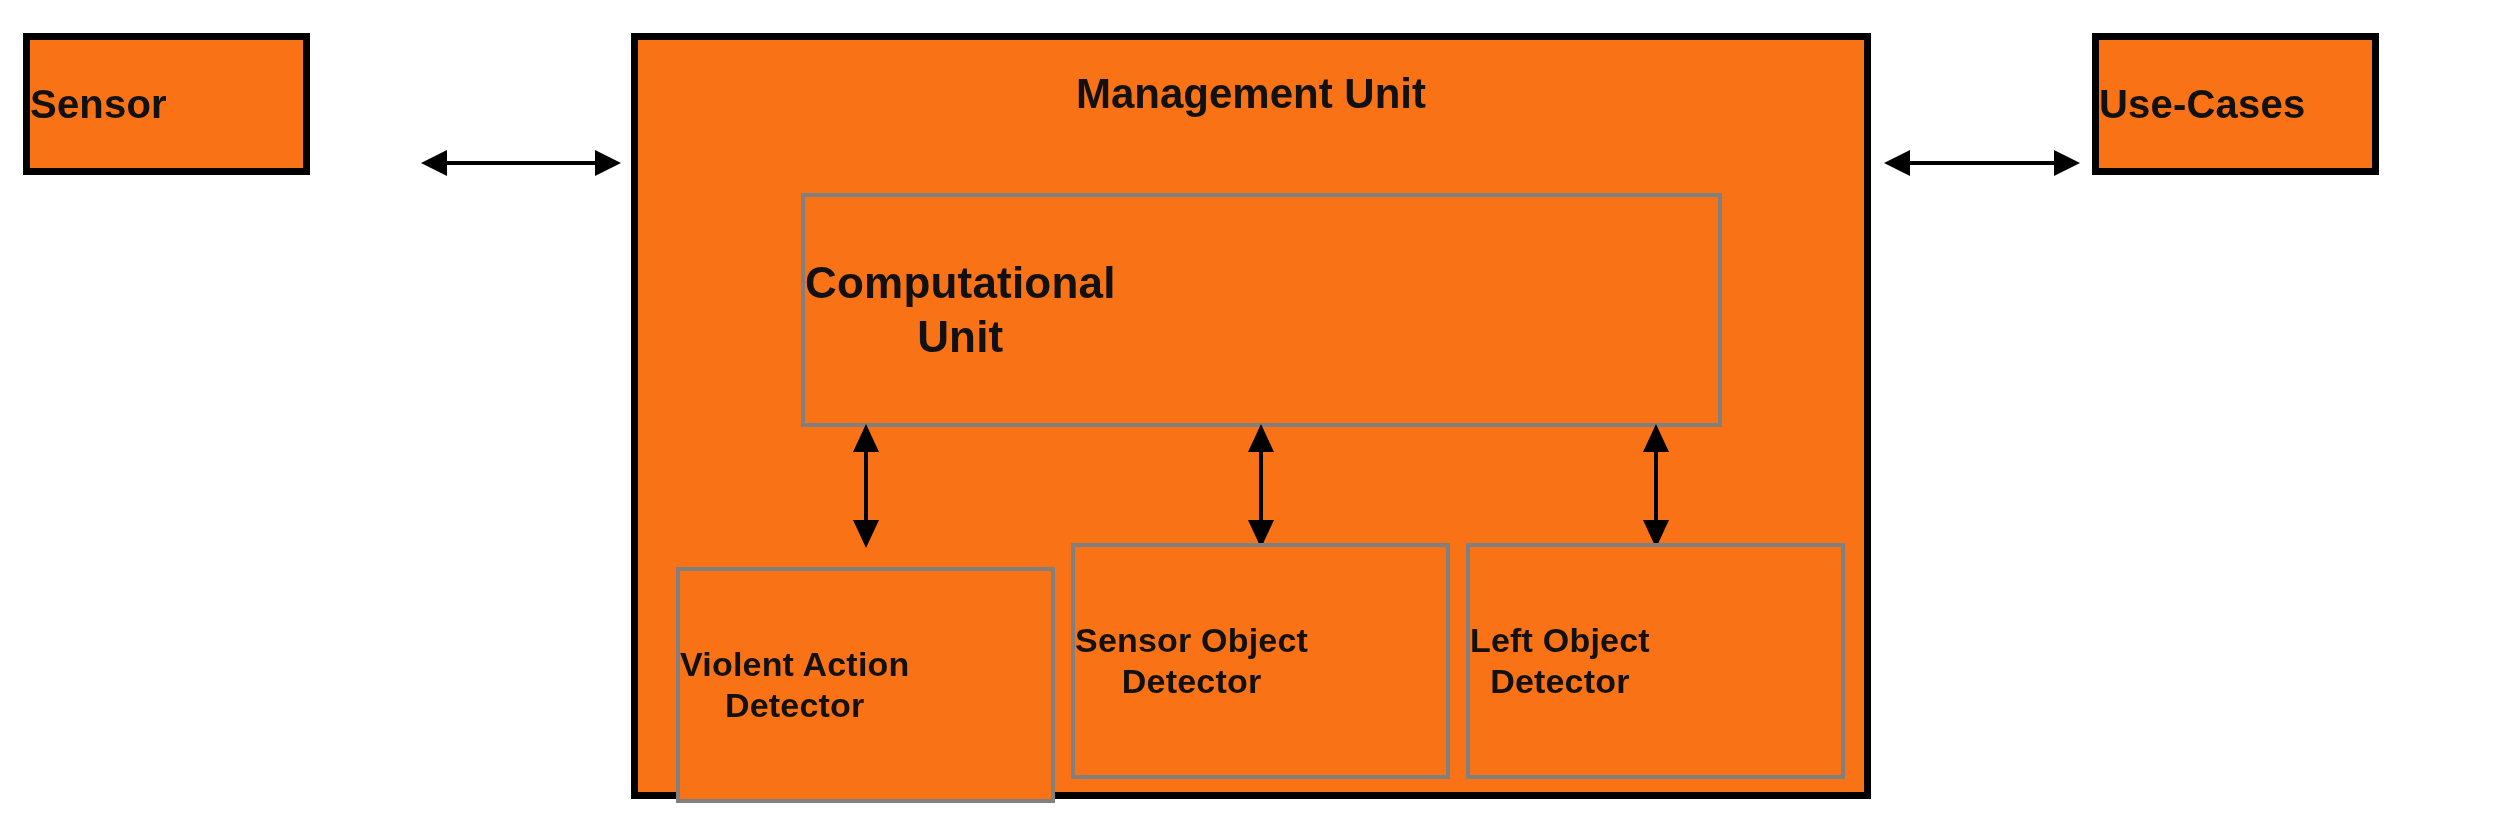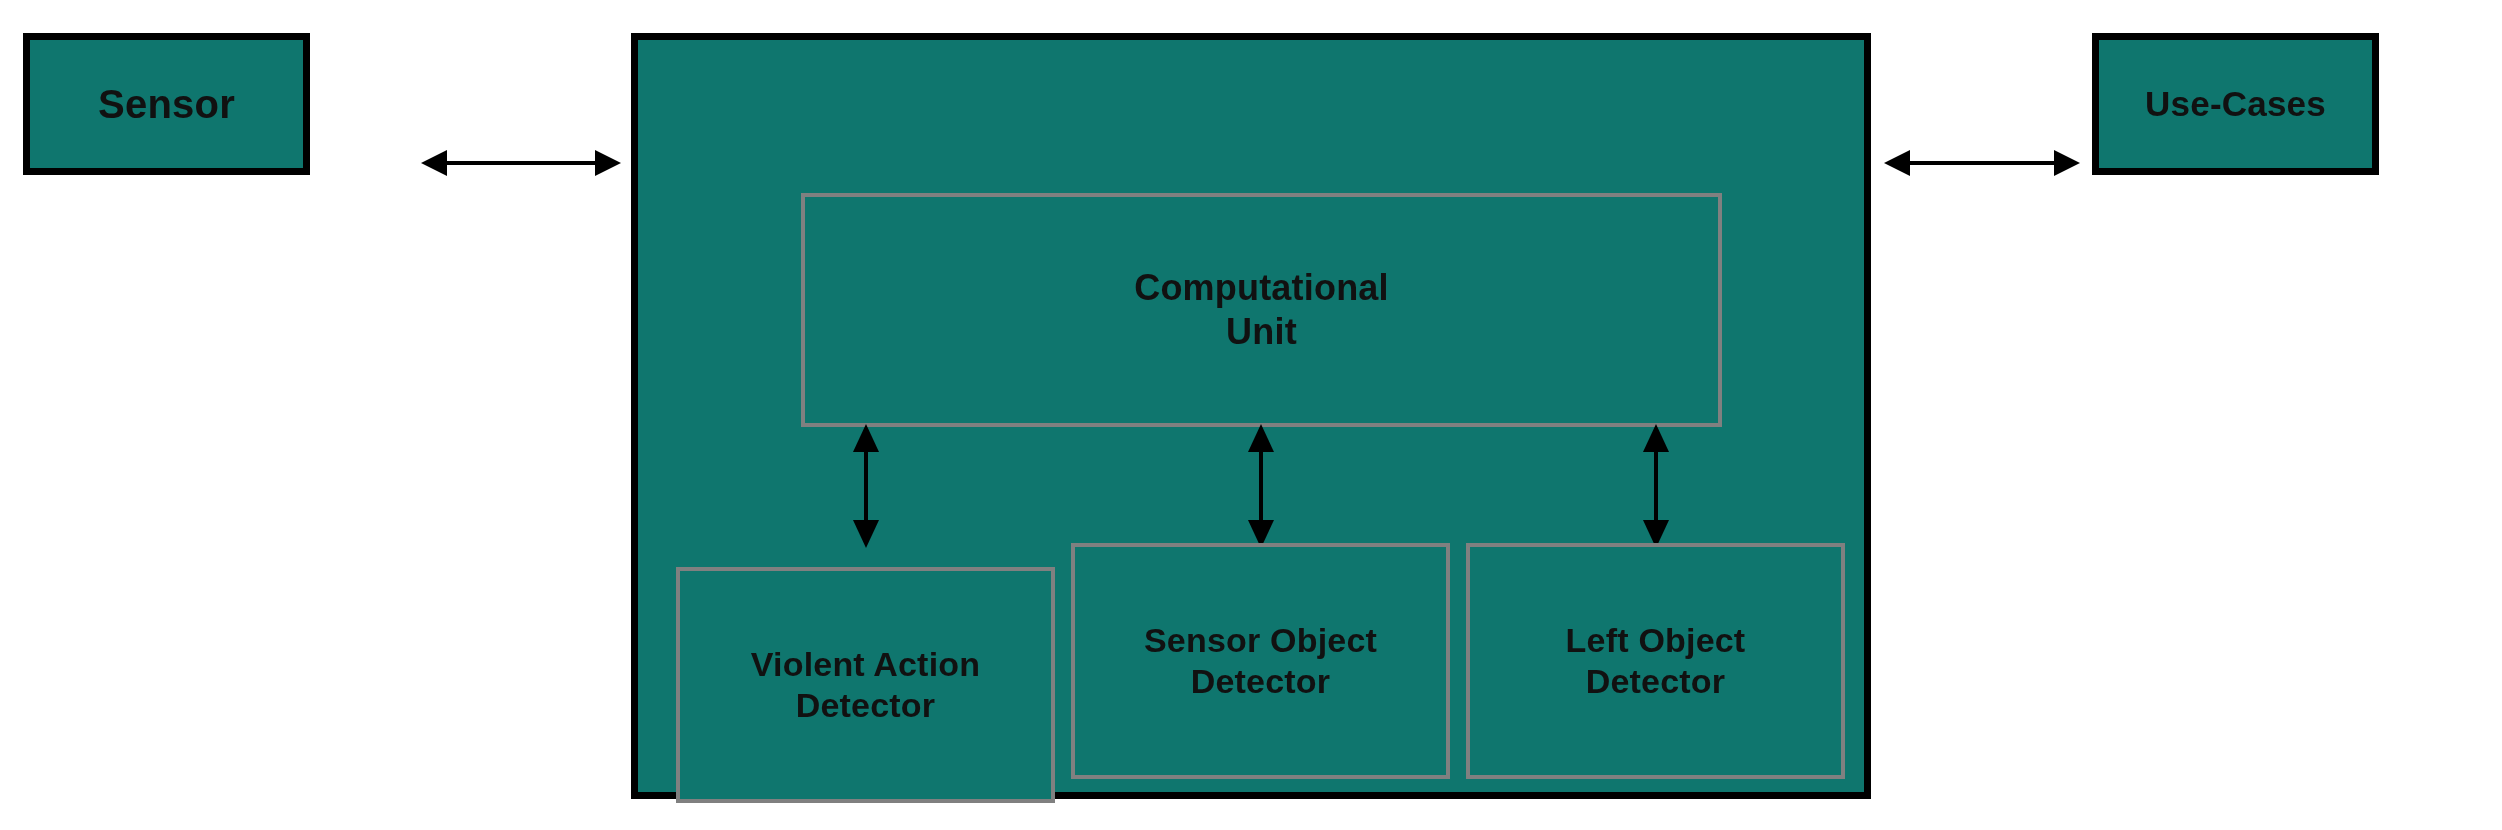--- a/index.html
+++ b/index.html
@@ -16,24 +16,23 @@
     width: 2502px;
     height: 830px;
     background: #ffffff;
     overflow: hidden;
   }
 
   
   .box {
     position: absolute;
     box-sizing: border-box;
-    background: #0f766e;
+    background: #f97316;
     display: flex;
     align-items: center;
-    justify-content: center;
     text-align: center;
   }
   .box-outer {
     border: 7px solid #000000;
   }
   .box-inner {
     border: 4px solid #808080;
   }
   .box-label {
     font-weight: bold;
@@ -51,21 +50,21 @@
     height: 142px;
   }
   #sensor-box .box-label { font-size: 40px; }
 
   #use-cases-box {
     left: 2092px;
     top: 33px;
     width: 287px;
     height: 142px;
   }
-  #use-cases-box .box-label { font-size: 35px; }
+  #use-cases-box .box-label { font-size: 40px; }
 
   
   #management-unit-box {
     left: 631px;
     top: 33px;
     width: 1240px;
     height: 766px;
     display: block;
   }
   #management-unit-title {
@@ -79,21 +78,21 @@
     color: #111111;
   }
 
   
   #computational-unit-box {
     left: 163px;
     top: 153px;
     width: 921px;
     height: 234px;
   }
-  #computational-unit-box .box-label { font-size: 36px; }
+  #computational-unit-box .box-label { font-size: 44px; }
 
   
   .detector-box {
     top: 503px;
     width: 379px;
     height: 236px;
   }
   .detector-box .box-label { font-size: 34px; }
   #detector-box-0 { left: 38px; margin-top: 24px; }
   #detector-box-1 { left: 433px; }
@@ -138,20 +137,21 @@
   </div>
 
   <svg class="arrow-h" id="arrow-sensor-mu" viewBox="0 0 200 40" preserveAspectRatio="none">
     <line x1="14" y1="20" x2="186" y2="20" stroke="#000000" stroke-width="4"></line>
     <polygon points="0,20 26,7 26,33" fill="#000000"></polygon>
     <polygon points="200,20 174,7 174,33" fill="#000000"></polygon>
   </svg>
 
   <div class="box box-outer" id="management-unit-box">
 
+    <div id="management-unit-title">Management Unit</div>
 
     <div class="box box-inner" id="computational-unit-box">
       <div class="box-label">Computational
 Unit</div>
     </div>
 
     <svg class="arrow-v arrow-cu-detector" id="arrow-cu-detector-0" viewBox="0 0 40 124" preserveAspectRatio="none">
       <line x1="20" y1="14" x2="20" y2="110" stroke="#000000" stroke-width="4"></line>
       <polygon points="20,0 7,28 33,28" fill="#000000"></polygon>
       <polygon points="20,124 7,96 33,96" fill="#000000"></polygon>

